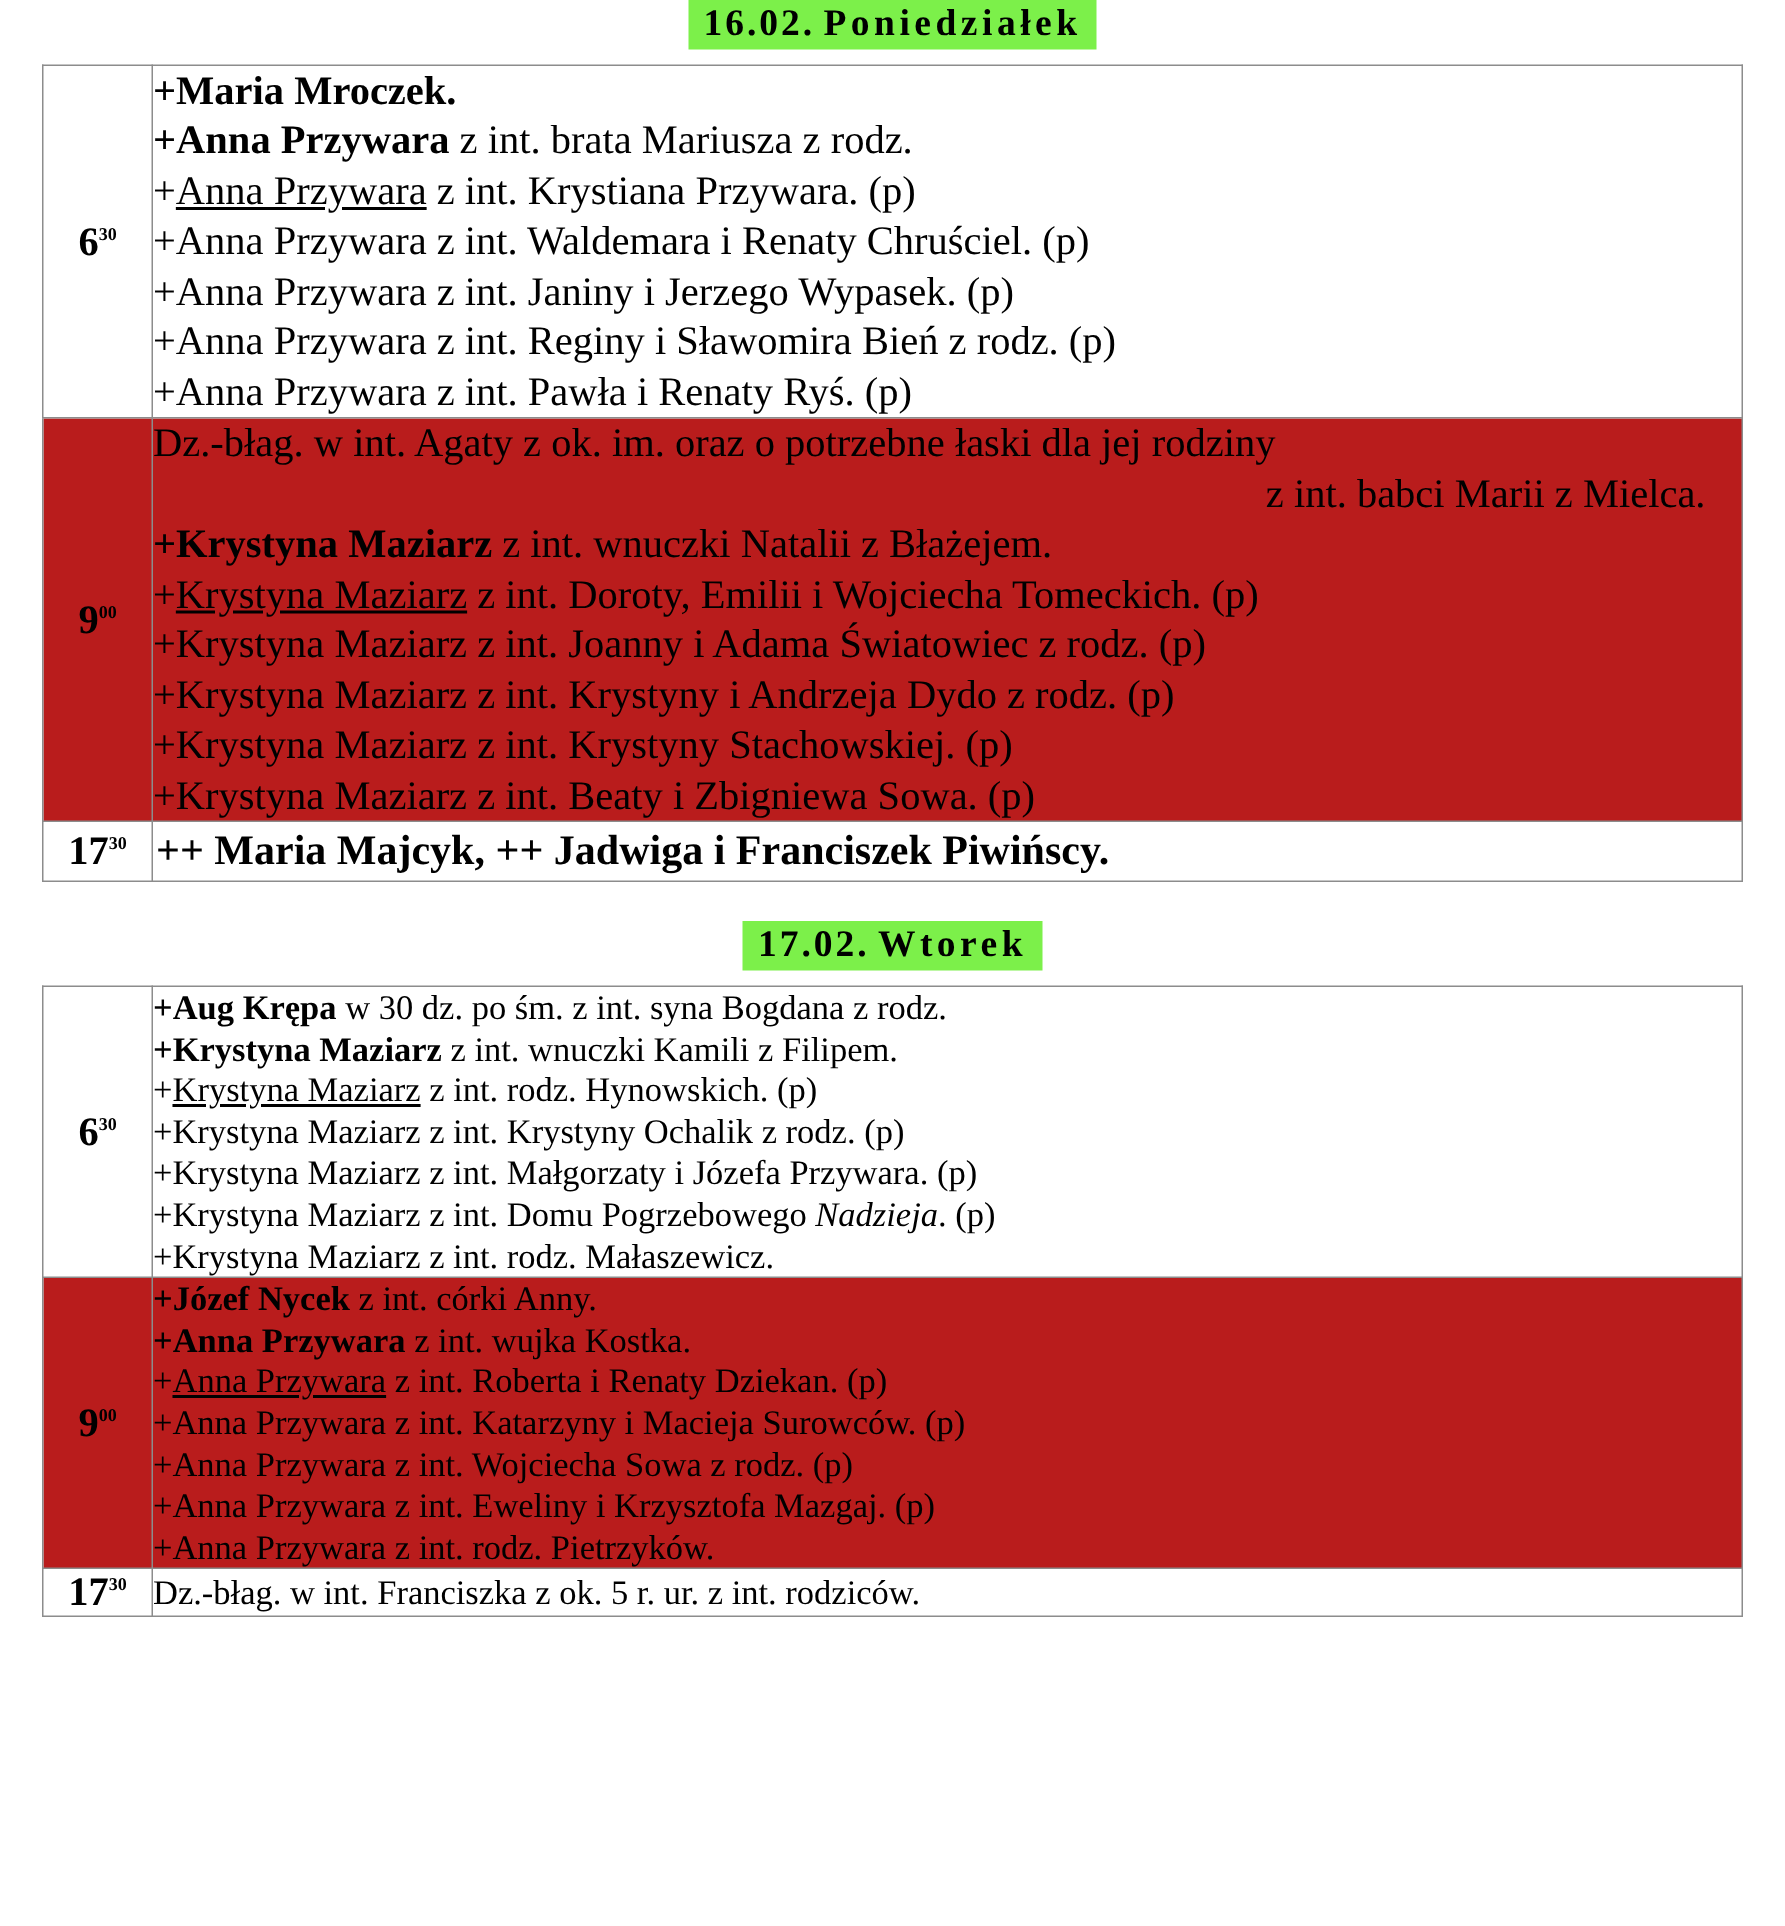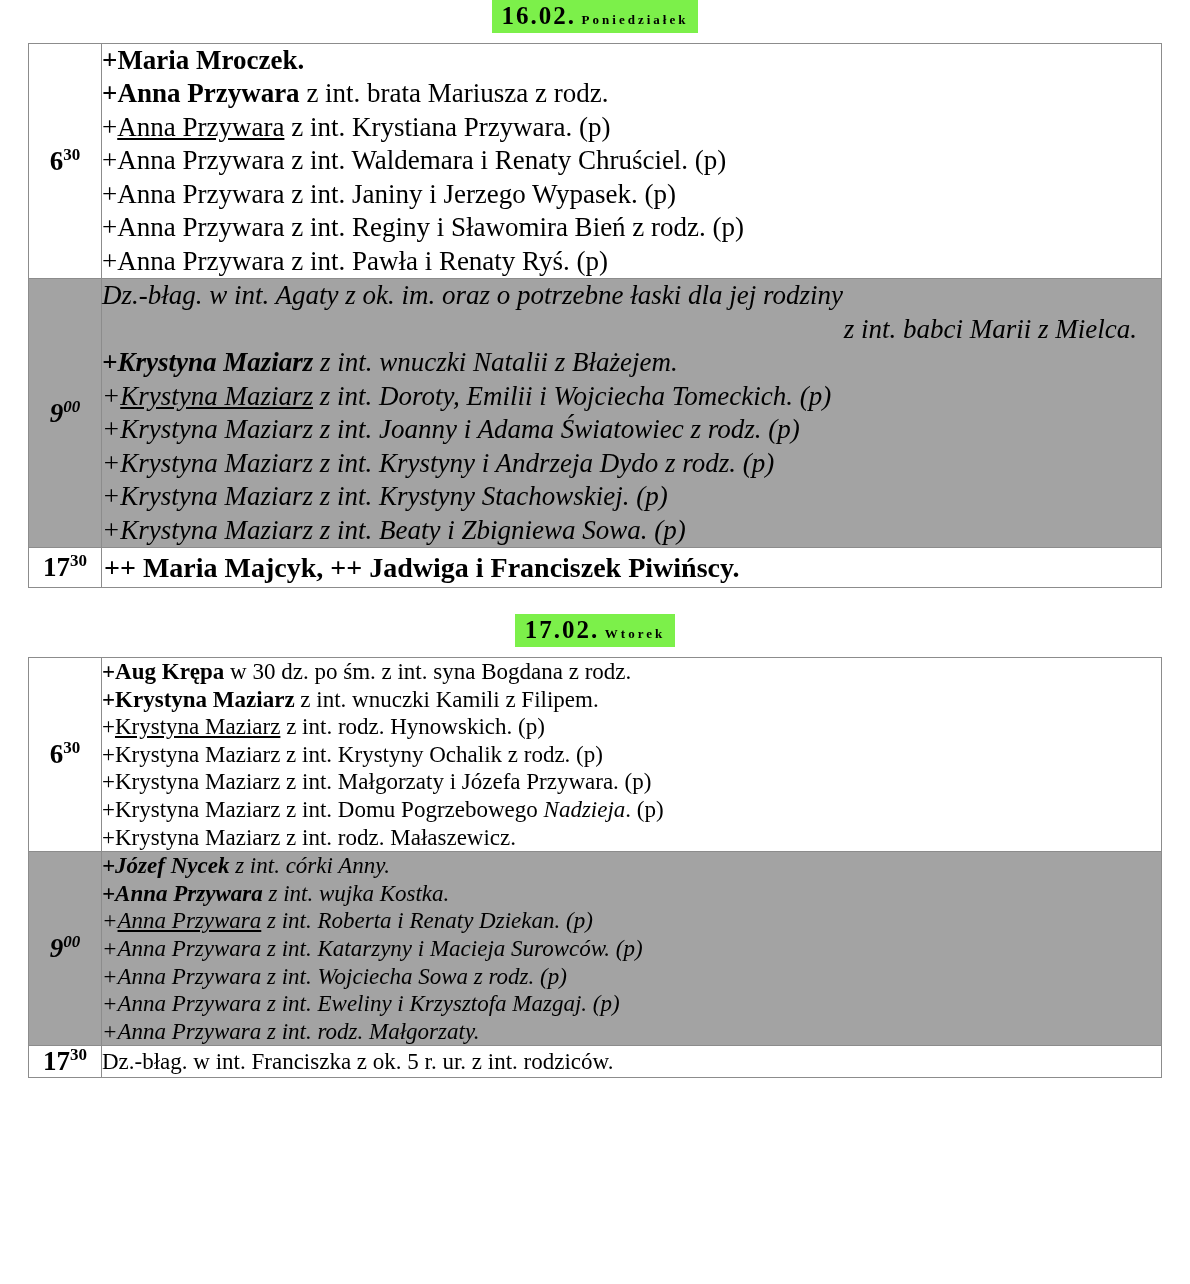--- a/index.html
+++ b/index.html
@@ -30,21 +30,21 @@
     font-weight: bold;
     letter-spacing: 1.5px;
     color: #000;
   }
   .day-header .date {
     font-size: 25px;
     letter-spacing: 2px;
     font-family: Liberation Serif, serif;
   }
   .day-header .name {
-    font-size: 13px;
+    font-size: 25px;
     letter-spacing: 3px;
   }
   .sched {
     border-collapse: collapse;
     width: 1134px;
     margin: 10px auto 0 auto;
     table-layout: fixed;
   }
   .sched td {
     border: 1px solid #8c8c8c;
@@ -53,31 +53,30 @@
   }
   .time-cell {
     width: 72px;
     text-align: center;
     font-weight: bold;
     font-size: 27px;
     vertical-align: middle;
     white-space: nowrap;
   }
   .time-cell sup {
-    font-size: 17px;
+    font-size: 12px;
     vertical-align: super;
     line-height: 0;
   }
   .int-cell {
     padding: 4px 6px 6px 8px;
     vertical-align: middle;
   }
   .shaded {
-    background: #a3a3a3;
-    font-style: italic;
+    background: #b91c1c;
   }
   .line {
     font-size: 27px;
     line-height: 1.24;
     white-space: nowrap;
   }
   .line.small {
     font-size: 23px;
     line-height: 1.2;
   }
@@ -157,21 +156,21 @@
           </tr>
           <tr>
             <td class="time-cell shaded"><span>9</span><sup>00</sup></td>
             <td class="int-cell shaded">
               <div class="line small"><span class="b">+</span><span class="b">Józef Nycek</span><span> z int. córki Anny.</span></div>
               <div class="line small"><span class="b">+</span><span class="b">Anna Przywara</span><span> z int. wujka Kostka.</span></div>
               <div class="line small"><span>+</span><span class="u">Anna Przywara</span><span> z int. Roberta i Renaty Dziekan. (p)</span></div>
               <div class="line small"><span>+Anna Przywara z int. Katarzyny i Macieja Surowców. (p)</span></div>
               <div class="line small"><span>+Anna Przywara z int. Wojciecha Sowa z rodz. (p)</span></div>
               <div class="line small"><span>+Anna Przywara z int. Eweliny i Krzysztofa Mazgaj. (p)</span></div>
-              <div class="line small"><span>+Anna Przywara z int. rodz. Małgorzaty.</span></div>
+              <div class="line small"><span>+Anna Przywara z int. rodz. Pietrzyków.</span></div>
             </td>
           </tr>
           <tr>
             <td class="time-cell"><span>17</span><sup>30</sup></td>
             <td class="int-cell">
               <div class="line small"><span>Dz.-błag. w int. Franciszka z ok. 5 r. ur. z int. rodziców.</span></div>
             </td>
           </tr>
         </tbody>
       </table>

